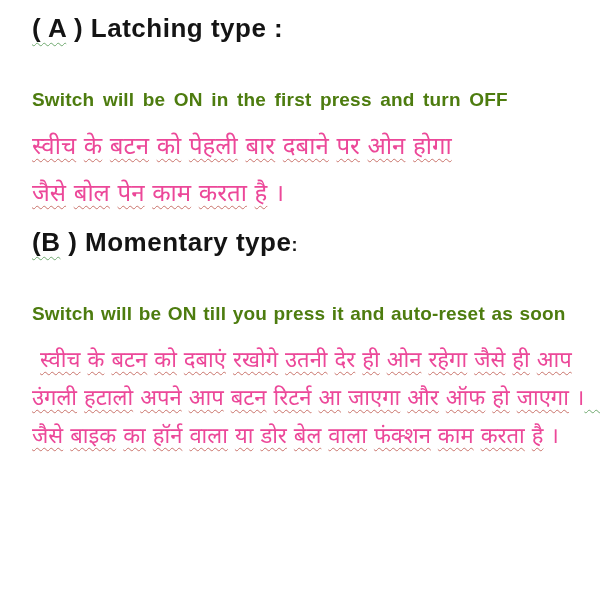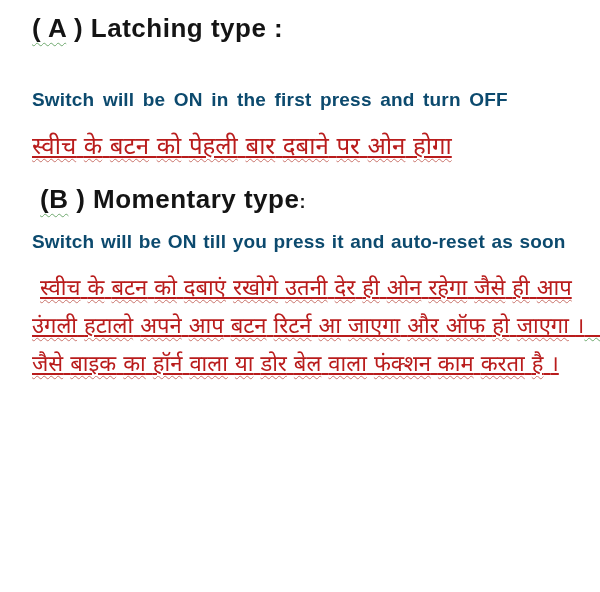--- a/index.html
+++ b/index.html
@@ -21,53 +21,52 @@
   .heading {
     font-size: 26px;
     line-height: 32px;
     font-weight: 700;
     color: #141414;
     letter-spacing: 0.5px;
     white-space: nowrap;
   }
   .heading-b {
     margin-top: 8px;
-    line-height: 42px;
-    margin-left: 8px;
+    line-height: 34px;
   }
   .gmark {
     text-decoration-line: underline;
     text-decoration-style: wavy;
     text-decoration-color: #6fa96f;
     text-decoration-thickness: 1px;
     text-underline-offset: 5px;
   }
   .colon {
     font-size: 18px;
     font-weight: 700;
   }
   .para {
     font-size: 19px;
     font-weight: 700;
-    color: #0c4a6e;
+    color: #4d7c0f;
     letter-spacing: 0.2px;
   }
   .para-a {
     margin-top: 36px;
     line-height: 40px;
     word-spacing: 3px;
   }
   .para-b {
+    margin-top: 33px;
     line-height: 38px;
     word-spacing: 1px;
   }
   .hindi {
     font-family: "DejaVu Sans", "Liberation Sans", sans-serif;
-    color: #b91c1c;
-    text-decoration: underline;
+    color: #ec4899;
   }
   .hindi-a {
     margin-top: 3px;
     font-size: 24px;
     line-height: 47px;
   }
   .hindi-b {
     margin-top: 8px;
     font-size: 22px;
     line-height: 38px;
@@ -98,20 +97,21 @@
 <div class="page">
 
   <div class="heading heading-a"><span class="gmark">( A</span><span> ) Latching type :</span></div>
 
   <div class="para para-a">
     <div class="pline">Switch will be ON in the first press and turn OFF</div>
   </div>
 
   <div class="hindi hindi-a">
     <div class="hline"><span class="w sp">स्वीच</span> <span class="w sp">के</span> <span class="w sp">बटन</span> <span class="w sp">को</span> <span class="w sp">पेहली</span> <span class="w sp">बार</span> <span class="w sp">दबाने</span> <span class="w sp">पर</span> <span class="w sp">ओन</span> <span class="w sp">होगा</span></div>
+    <div class="hline"><span class="w sp">जैसे</span> <span class="w sp">बोल</span> <span class="w sp">पेन</span> <span class="w sp">काम</span> <span class="w sp">करता</span> <span class="w sp">है</span> <span class="w">।</span></div>
   </div>
 
   <div class="heading heading-b"><span class="gmark">(B</span><span> ) Momentary type</span><span class="colon">:</span></div>
 
   <div class="para para-b">
     <div class="pline">Switch will be ON till you press it and auto-reset as soon</div>
   </div>
 
   <div class="hindi hindi-b">
     <div class="hline indented"><span class="w sp">स्वीच</span> <span class="w sp">के</span> <span class="w sp">बटन</span> <span class="w sp">को</span> <span class="w sp">दबाएं</span> <span class="w sp">रखोगे</span> <span class="w sp">उतनी</span> <span class="w sp">देर</span> <span class="w sp">ही</span> <span class="w sp">ओन</span> <span class="w sp">रहेगा</span> <span class="w sp">जैसे</span> <span class="w sp">ही</span> <span class="w sp">आप</span></div>

